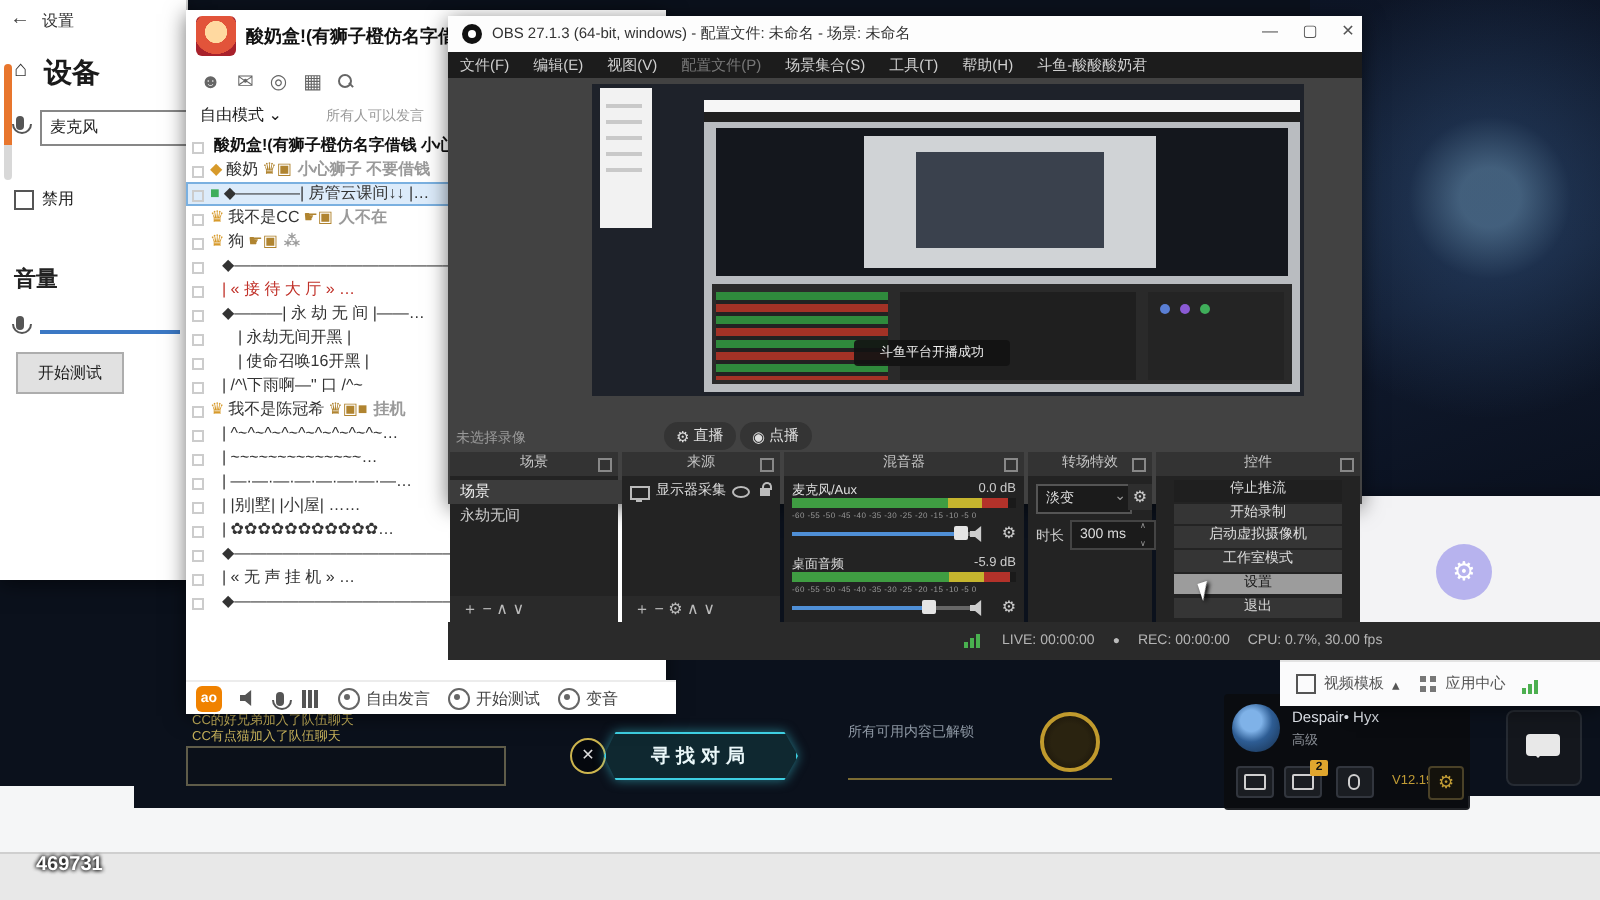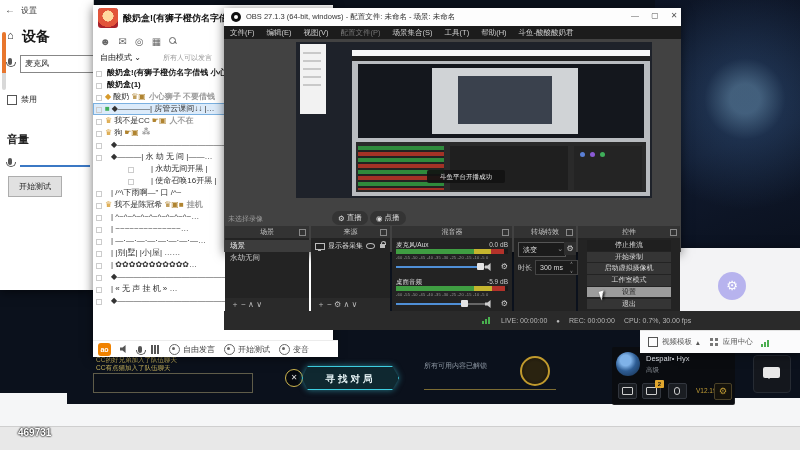--- a/index.html
+++ b/index.html
@@ -55,21 +55,21 @@
   .row{position:relative;height:12px;line-height:12px;font-size:8px;white-space:nowrap;overflow:hidden;
      padding-left:12px;color:#333;}
   .row .dot{position:absolute;left:3px;top:4px;width:4px;height:4px;border:1px solid #ccc;}
   .row .r-icon{color:#d79a2b;margin-right:2px;}
   .row .badges{color:#b08430;margin-left:2px;}
   .row .gray{color:#9a9a9a;margin-left:3px;font-weight:bold;}
   .row .right{position:absolute;right:3px;top:0;color:#999;font-size:6px;}
   .row.hdr{font-weight:bold;color:#111;}
   .row.red{color:#c03028;}
   .row.ind{padding-left:16px;}
-  .row.ind2{padding-left:24px;margin-left:32px;}
+  .row.ind2{padding-left:24px;}
   .row.sel{background:#dcebfa;outline:1px solid #7ab0e0;outline-offset:-1px;}
   .row.sel .r-icon{color:#3fae5a;}
   .yy-tools{left:0;top:335px;width:240px;height:16px;background:#fff;border-top:1px solid #ececec;
      display:flex;align-items:center;gap:9px;padding-left:5px;font-size:8px;color:#444;}
   .yylogo{width:13px;height:13px;border-radius:3px;background:#f08200;color:#fff;font-size:7px;
      font-weight:bold;text-align:center;line-height:13px;}
   .spk-i{width:9px;height:8px;background:#555;clip-path:polygon(0 32%,28% 32%,62% 0,62% 100%,28% 68%,0 68%);}
   .spk-i::after{content:"";}
   .mix-i{width:9px;height:9px;background:
      linear-gradient(90deg,#555 0 2px,transparent 2px 3px,#555 3px 5px,transparent 5px 6px,#555 6px 8px,transparent 8px);}
@@ -309,37 +309,37 @@
       <span class="srch"></span>
     </div>
     <div class="abs mode">自由模式 ⌄</div>
     <div class="abs perm">所有人可以发言</div>
 
     <div class="abs rows">
 
     <div class="row hdr">
           <span class="dot"></span><span class="r-icon"></span><span>酸奶盒!(有狮子橙仿名字借钱 小心)</span><span class="badges"></span><span class="gray"></span><span class="right"></span>
         </div>
-        <div class="row hdr">
-          <span class="dot"></span><span class="r-icon"></span><span>酸奶盒(1)</span><span class="badges"></span><span class="gray"></span><span class="right"></span>
-        </div>
         <div class="row">
           <span class="dot"></span><span class="r-icon">◆</span><span>酸奶</span><span class="badges">♛▣</span><span class="gray">小心狮子 不要借钱</span><span class="right"></span>
         </div>
         <div class="row sel">
           <span class="dot"></span><span class="r-icon">■</span><span>◆————| 房管云课间↓↓ |…</span><span class="badges"></span><span class="gray"></span><span class="right">(2)</span>
         </div>
         <div class="row">
           <span class="dot"></span><span class="r-icon">♛</span><span>我不是CC</span><span class="badges">☛▣</span><span class="gray">人不在</span><span class="right"></span>
         </div>
         <div class="row">
           <span class="dot"></span><span class="r-icon">♛</span><span>狗</span><span class="badges">☛▣</span><span class="gray">⁂</span><span class="right"></span>
         </div>
         <div class="row ind">
           <span class="dot"></span><span class="r-icon"></span><span>◆———————————————…</span><span class="badges"></span><span class="gray"></span><span class="right"></span>
+        </div>
+        <div class="row red ind">
+          <span class="dot"></span><span class="r-icon"></span><span>|   « 接 待 大 厅 »   …</span><span class="badges"></span><span class="gray"></span><span class="right"></span>
         </div>
         <div class="row ind">
           <span class="dot"></span><span class="r-icon"></span><span>◆———|  永 劫 无 间  |——…</span><span class="badges"></span><span class="gray"></span><span class="right"></span>
         </div>
         <div class="row ind2">
           <span class="dot"></span><span class="r-icon"></span><span>|    永劫无间开黑    |</span><span class="badges"></span><span class="gray"></span><span class="right"></span>
         </div>
         <div class="row ind2">
           <span class="dot"></span><span class="r-icon"></span><span>|    使命召唤16开黑    |</span><span class="badges"></span><span class="gray"></span><span class="right"></span>
         </div>

